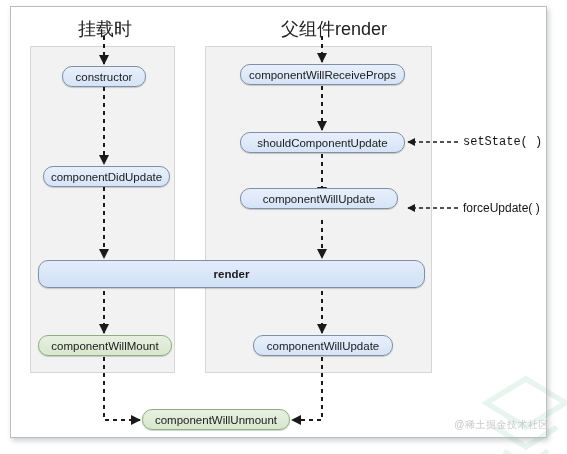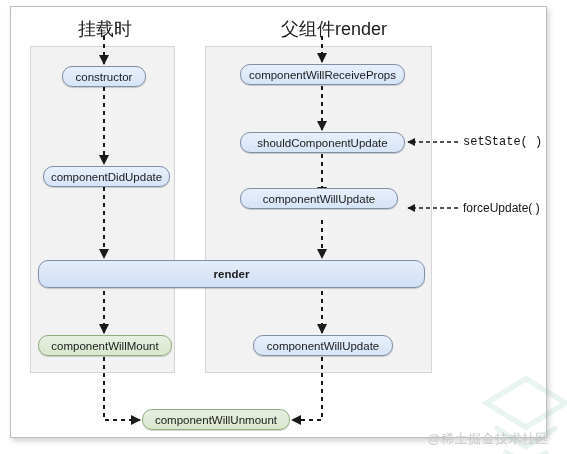--- a/index.html
+++ b/index.html
@@ -108,22 +108,22 @@
     color: #141414;
     white-space: nowrap;
     line-height: 1;
   }
   #lbl-setstate    { left: 463px; top: 136px; font-family: Liberation Mono, monospace; }
   #lbl-forceupdate { left: 463px; top: 202px; }
 
   .watermark {
     position: absolute;
     right: 18px;
-    bottom: 6px;
-    font-size: 13px;
+    bottom: 22px;
+    font-size: 10px;
     color: #c7c9c9;
     white-space: nowrap;
     letter-spacing: 0.5px;
     margin-left: 17px;
   }
 </style>
 </head>
 <body>
 
 <div id="canvas">

